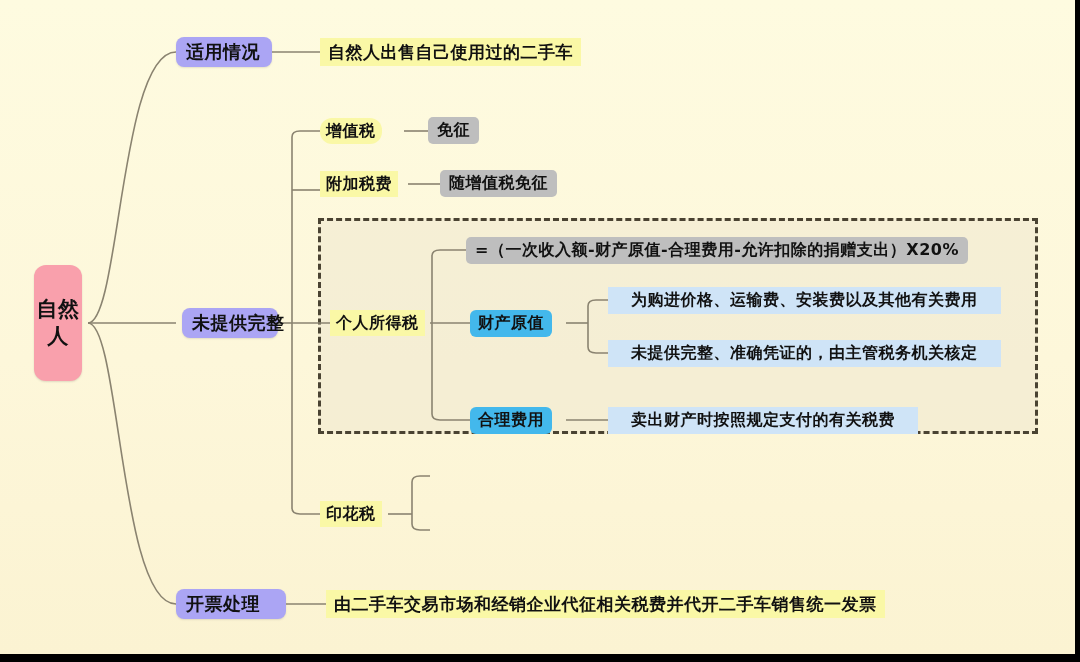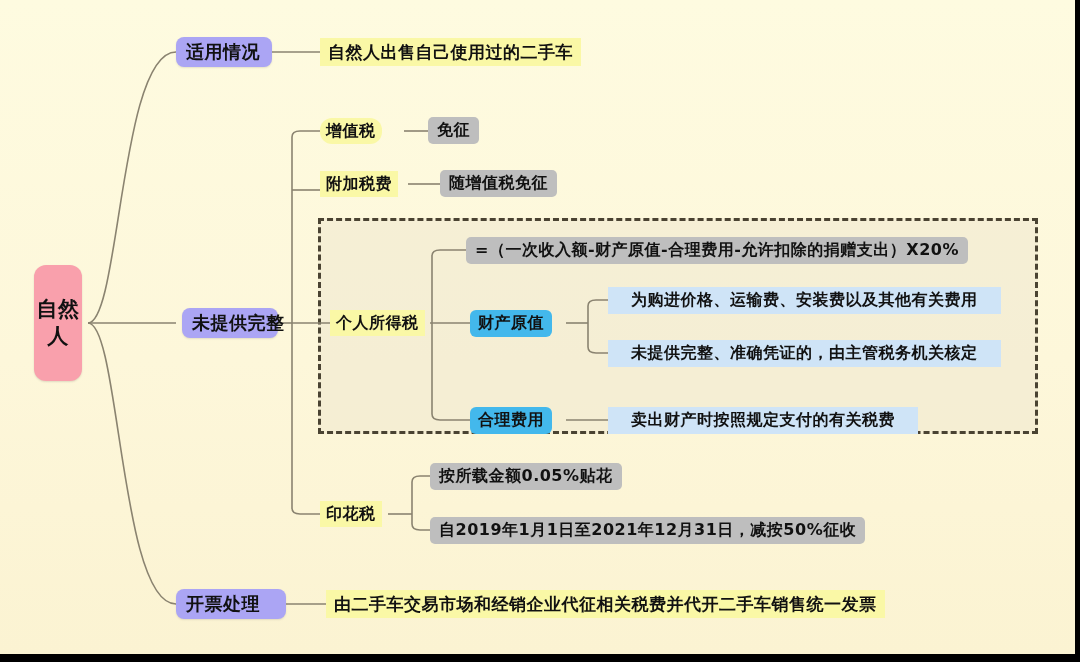--- a/index.html
+++ b/index.html
@@ -212,26 +212,20 @@
     <div class="node blue" style="left:470px;top:407px;">
       <span class="txt">合理费用</span>
     </div>
     <div class="node lblue" style="left:608px;top:407px;">
       <span class="txt">卖出财产时按照规定支付的有关税费</span>
     </div>
 
     <div class="node yellow" style="left:320px;top:501px;justify-content:center;">
       <span class="txt">印花税</span>
     </div>
-    <div class="node grey grey-l" style="left:430px;top:463px;">
-      <span class="txt">按所载金额0.05%贴花</span>
-    </div>
-    <div class="node grey grey-l" style="left:430px;top:517px;">
-      <span class="txt">自2019年1月1日至2021年12月31日，减按50%征收</span>
-    </div>
 
     <div class="node lvl1" style="left:176px;top:589px;width:110px;">
       <span class="txt">开票处理</span>
     </div>
     <div class="node yellow-lg" style="left:326px;top:590px;">
       <span class="txt">由二手车交易市场和经销企业代征相关税费并代开二手车销售统一发票</span>
     </div>
 
   </div>
 </div>

